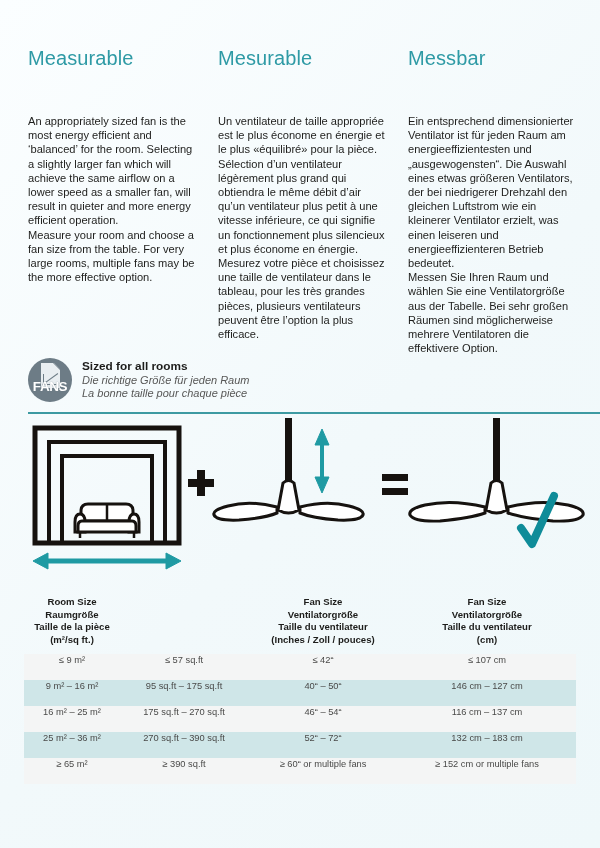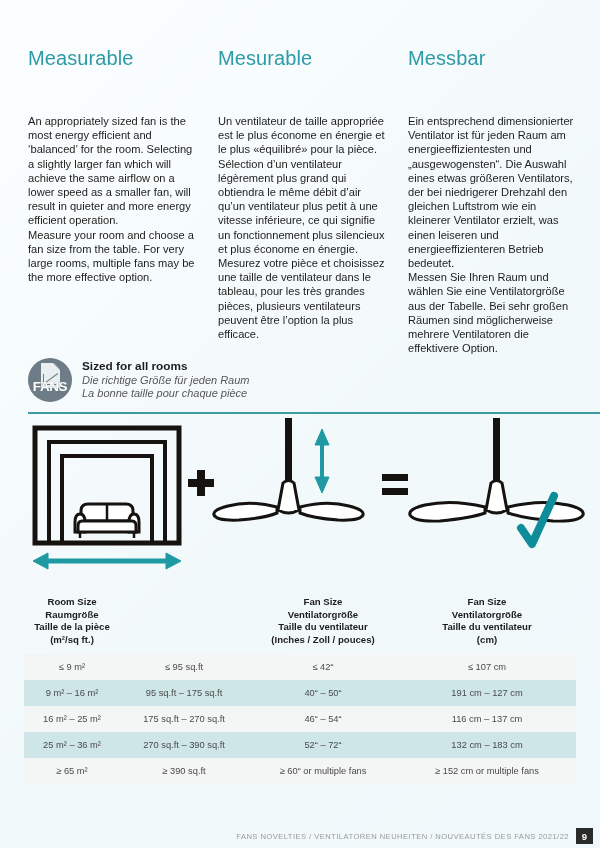--- a/index.html
+++ b/index.html
@@ -64,21 +64,21 @@
   .illus svg { display: block; }
 
   
   .table { position: absolute; left: 24px; top: 596px; width: 552px; }
   .thead { display: flex; padding-bottom: 8px; }
   .th {
     font-size: 9.6px; font-weight: 700; color: #1d1d1b;
     text-align: center; line-height: 12.6px; white-space: pre-line;
   }
   .c1 { width: 96px; } .c2 { width: 128px; } .c3 { width: 150px; } .c4 { width: 178px; }
-  .trow { display: flex; height: 26px; align-items: center; }
+  .trow { display: flex; height: 26px; align-items: flex-start; }
   .trow.a { background: #f4f5f5; }
   .trow.b { background: #cfe6e8; }
   .td { font-size: 9.3px; color: #4a4a49; text-align: center; line-height: 12px; }
 
   
   .footer { position: absolute; left: 0; right: 0; top: 826px; height: 20px;
             display: flex; align-items: center; justify-content: flex-end; }
   .footer-text { font-size: 7.6px; color: #9a9a99; letter-spacing: .45px;
                  text-transform: uppercase; padding-right: 7px; }
   .pagenum { width: 17px; height: 16px; background: #2b2b2a; color: #fff;
@@ -201,30 +201,30 @@
 Taille du ventilateur
 (Inches / Zoll / pouces)</div>
       <div class="th c4">Fan Size
 Ventilatorgröße
 Taille du ventilateur
 (cm)</div>
     </div>
 
     <div class="trow a">
       <div class="td c1">≤ 9 m²</div>
-      <div class="td c2">≤ 95 sq.ft</div>
+      <div class="td c2">≤ 57 sq.ft</div>
       <div class="td c3">≤ 42“</div>
       <div class="td c4">≤ 107 cm</div>
     </div>
 
     <div class="trow b">
       <div class="td c1">9 m² – 16 m²</div>
       <div class="td c2">95 sq.ft – 175 sq.ft</div>
       <div class="td c3">40“ – 50“</div>
-      <div class="td c4">191 cm – 127 cm</div>
+      <div class="td c4">146 cm – 127 cm</div>
     </div>
 
     <div class="trow a">
       <div class="td c1">16 m² – 25 m²</div>
       <div class="td c2">175 sq.ft – 270 sq.ft</div>
       <div class="td c3">46“ – 54“</div>
       <div class="td c4">116 cm – 137 cm</div>
     </div>
 
     <div class="trow b">
@@ -235,18 +235,14 @@
     </div>
 
     <div class="trow a">
       <div class="td c1">≥ 65 m²</div>
       <div class="td c2">≥ 390 sq.ft</div>
       <div class="td c3">≥  60“  or multiple fans</div>
       <div class="td c4">≥ 152 cm or multiple fans</div>
     </div>
   </div>
 
-  <div class="footer">
-    <div class="footer-text">FANS NOVELTIES / VENTILATOREN NEUHEITEN /  NOUVEAUTÉS DES FANS 2021/22</div>
-    <div class="pagenum">9</div>
-  </div>
 
 </div>
 
 </body></html>

